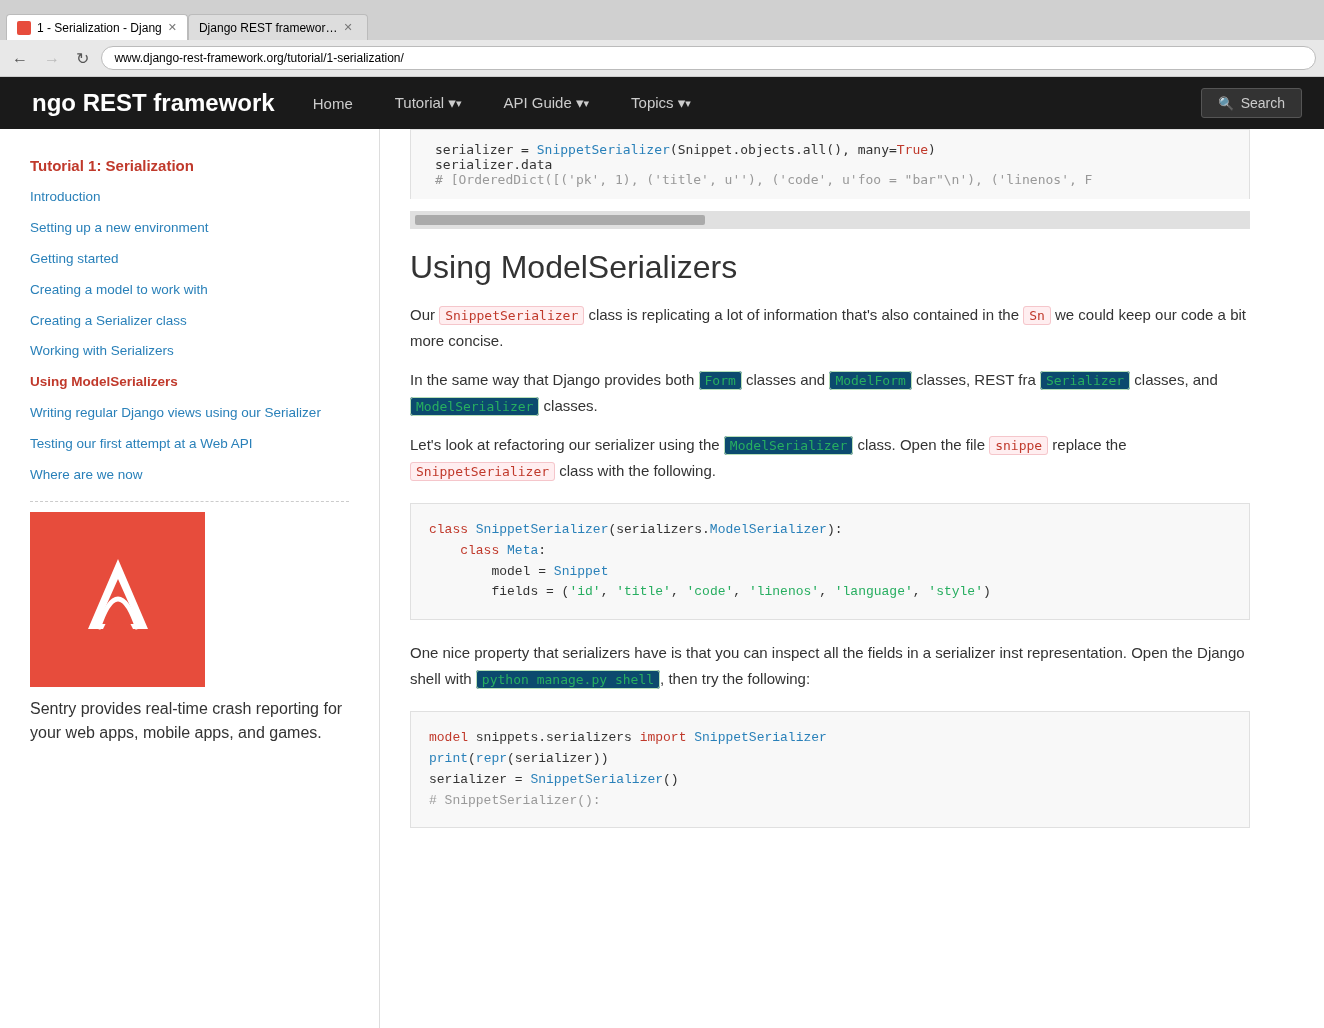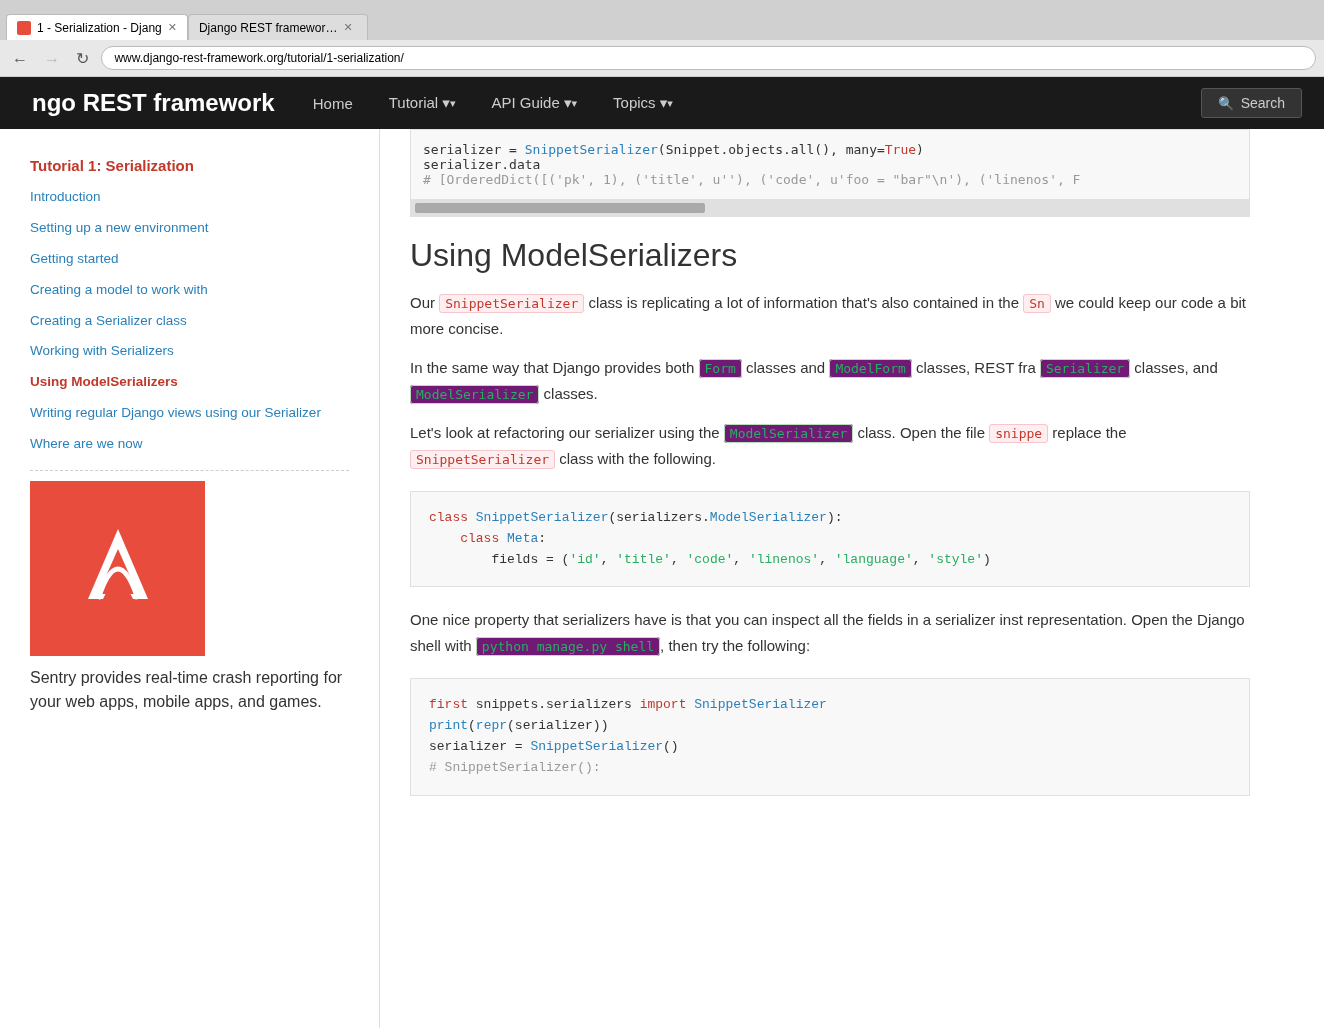--- a/index.html
+++ b/index.html
@@ -14,21 +14,21 @@
     .tab .tab-close { color: #777; font-size: 11px; cursor: pointer; }
     .tab.inactive { background: #ddd; }
     .address-bar { display: flex; align-items: center; padding: 4px 8px; gap: 8px; background: #e8e8e8; height: 36px; }
     .nav-btn { background: none; border: none; cursor: pointer; font-size: 16px; color: #555; padding: 2px 4px; }
     .nav-btn:disabled { color: #bbb; }
     .url-input { flex: 1; border: 1px solid #bbb; border-radius: 12px; padding: 3px 12px; font-size: 12px; background: #fff; height: 24px; }
 
     
     .top-nav { background: #1a1a1a; display: flex; align-items: center; height: 52px; padding: 12px; }
     .brand { color: #fff; font-size: 24px; font-weight: bold; padding: 0 20px; white-space: nowrap; }
-    .nav-links { display: flex; align-items: flex-end; height: 100%; }
+    .nav-links { display: flex; align-items: flex-end; height: 100%; gap: 6px; }
     .nav-link { color: #ccc; padding: 0 18px; height: 100%; display: flex; align-items: center; font-size: 15px; cursor: pointer; text-decoration: none; }
     .nav-link.has-arrow::after { content: ' ▾'; font-size: 11px; }
     .search-btn { margin-left: auto; background: #333; color: #ccc; border: 1px solid #555; padding: 6px 16px; cursor: pointer; border-radius: 3px; font-size: 14px; display: flex; align-items: center; gap: 6px; margin-right: 10px; }
     .search-icon-sym { font-size: 13px; }
 
     
     .page-layout { display: flex; height: calc(1028px - 32px - 36px - 52px); overflow: hidden; }
 
     
     .sidebar { width: 380px; min-width: 380px; border-right: 1px solid #ddd; overflow-y: auto; padding: 10px 0; background: #fff; }
@@ -40,31 +40,31 @@
     .sentry-ad { margin: 10px 15px; }
     .sentry-logo { width: 175px; height: 175px; background: #e74c3c; display: flex; align-items: center; justify-content: center; }
     .sentry-logo svg { width: 100px; height: 100px; }
     .sentry-text { font-size: 16px; color: #333; margin-top: 10px; line-height: 1.5; }
 
     
     .main-content { flex: 1; overflow-x: hidden; overflow-y: auto; padding: 0; background: #fff; }
     .content-inner { padding: 0 30px 30px 30px; max-width: 900px; }
 
     
-    .code-top { background: #f8f8f8; border: 1px solid #e0e0e0; padding: 12px 12px; font-family: monospace; font-size: 13px; color: #333; margin-bottom: 0; border-bottom: none; overflow-x: auto; }
+    .code-top { background: #f8f8f8; border: 1px solid #e0e0e0; padding: 12px 24px; font-family: monospace; font-size: 13px; color: #333; margin-bottom: 12px; border-bottom: none; overflow-x: auto; }
     .scrollbar-hint { height: 18px; background: #e0e0e0; display: flex; align-items: center; margin-bottom: 20px; }
     .scrollbar-track { width: 290px; height: 10px; background: #aaa; margin-left: 5px; border-radius: 2px; }
 
     
     .section-heading { font-size: 32px; font-weight: normal; color: #333; margin: 20px 0 16px 0; }
 
     
     .prose { color: #333; line-height: 1.7; font-size: 15px; margin-bottom: 14px; }
     .inline-code { background: #ffeef0; color: #c0392b; border: 1px solid #f5c6cb; border-radius: 3px; padding: 1px 5px; font-family: monospace; font-size: 13px; }
-    .inline-code-green { background: #701a75; color: #27ae60; border: 1px solid #b8e0b8; border-radius: 3px; padding: 1px 5px; font-family: monospace; font-size: 13px; }
+    .inline-code-green { background: #0c4a6e; color: #27ae60; border: 1px solid #b8e0b8; border-radius: 3px; padding: 1px 5px; font-family: monospace; font-size: 13px; }
 
     
     .code-block { background: #f8f8f8; border: 1px solid #e0e0e0; padding: 16px 18px; font-family: 'Courier New', monospace; font-size: 13px; margin: 20px 0; overflow-x: auto; line-height: 1.6; }
     .code-kw { color: #c0392b; }
     .code-cls { color: #2980b9; }
     .code-fn { color: #2980b9; }
     .code-str { color: #27ae60; }
     .code-cm { color: #999; }
     .code-plain { color: #333; }
 
@@ -115,20 +115,21 @@
     <div class="sidebar-scroll">
       <a class="sidebar-title">Tutorial 1: Serialization</a>
       <a class="sidebar-item">Introduction</a>
       <a class="sidebar-item">Setting up a new environment</a>
       <a class="sidebar-item">Getting started</a>
       <a class="sidebar-item">Creating a model to work with</a>
       <a class="sidebar-item">Creating a Serializer class</a>
       <a class="sidebar-item">Working with Serializers</a>
       <a class="sidebar-item active">Using ModelSerializers</a>
       <a class="sidebar-item">Writing regular Django views using our Serializer</a>
+      <a class="sidebar-item">Testing our first attempt at a Web API</a>
       <a class="sidebar-item">Where are we now</a>
       <hr class="sidebar-divider">
       <div class="sentry-ad">
         <div class="sentry-logo">
           <svg viewBox="0 0 100 100" fill="none" xmlns="http://www.w3.org/2000/svg">
             <path d="M50 10 L20 80 H35 L50 50 L65 80 H80 Z" fill="white" stroke="none"></path>
             <path d="M50 30 L30 75 H45 L50 60 L55 75 H70 Z" fill="#e74c3c" stroke="none"></path>
             <path d="M30 80 Q50 20 70 80" stroke="white" stroke-width="5" fill="none"></path>
           </svg>
         </div>
@@ -173,32 +174,35 @@
       </p>
 
       <div class="code-block">
         <div>
           <span class="code-kw">class </span><span class="code-cls">SnippetSerializer</span><span class="code-plain">(serializers.</span><span class="code-cls">ModelSerializer</span><span class="code-plain">):</span>
         </div>
         <div>
           <span class="code-plain">&nbsp;&nbsp;&nbsp;&nbsp;</span><span class="code-kw">class </span><span class="code-cls">Meta</span><span class="code-plain">:</span>
         </div>
         <div>
+          <span class="code-plain">&nbsp;&nbsp;&nbsp;&nbsp;&nbsp;&nbsp;&nbsp;&nbsp;model = </span><span class="code-cls">Snippet</span>
+        </div>
+        <div>
           <span class="code-plain">&nbsp;&nbsp;&nbsp;&nbsp;&nbsp;&nbsp;&nbsp;&nbsp;fields = (</span><span class="code-str">'id'</span><span class="code-plain">, </span><span class="code-str">'title'</span><span class="code-plain">, </span><span class="code-str">'code'</span><span class="code-plain">, </span><span class="code-str">'linenos'</span><span class="code-plain">, </span><span class="code-str">'language'</span><span class="code-plain">, </span><span class="code-str">'style'</span><span class="code-plain">)</span>
         </div>
       </div>
 
       <p class="prose">
         One nice property that serializers have is that you can inspect all the fields in a serializer inst
         representation. Open the Django shell with <span class="inline-code-green">python manage.py shell</span>, then try the following:
       </p>
 
       <div class="code-block">
         <div>
-          <span class="code-kw">first </span><span class="code-plain">snippets.serializers </span><span class="code-kw">import </span><span class="code-cls">SnippetSerializer</span>
+          <span class="code-kw">model </span><span class="code-plain">snippets.serializers </span><span class="code-kw">import </span><span class="code-cls">SnippetSerializer</span>
         </div>
         <div>
           <span class="code-fn">print</span><span class="code-plain">(</span><span class="code-fn">repr</span><span class="code-plain">(serializer))</span>
         </div>
         <div>
           <span class="code-plain">serializer = </span><span class="code-fn">SnippetSerializer</span><span class="code-plain">()</span>
         </div>
         <div>
           <span class="code-cm"># SnippetSerializer():</span>
         </div>

